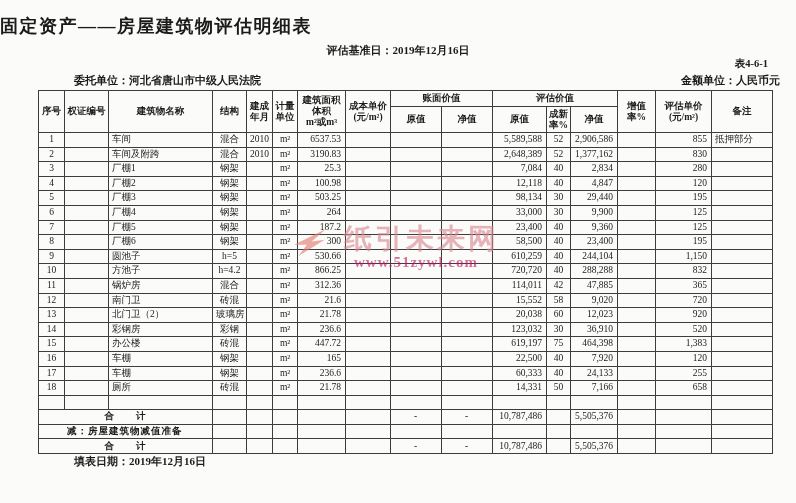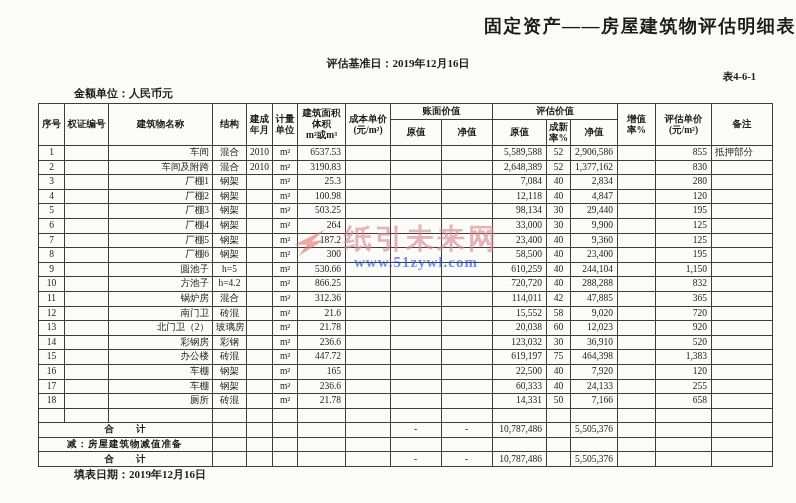--- a/index.html
+++ b/index.html
@@ -4,55 +4,56 @@
 <style>
   * { margin:0; padding:0; box-sizing:border-box; }
   html,body { width:796px; height:503px; }
   body {
     background:#fbfbf9;
     font-family:"Liberation Serif","DejaVu Serif",serif;
     color:#1b1b1b;
     position:relative;
     overflow:hidden;
   }
-  .title { text-align:right; padding-top:14px; font-size:18px; font-weight:bold; letter-spacing:1.5px; }
-  .subtitle { text-align:center; font-size:11px; font-weight:bold; margin-top:18px; }
-  .tableno { text-align:right; font-size:10.5px; font-weight:bold; padding-right:40px; margin-top:-1px; }
+  .title { text-align:left; padding-top:14px; font-size:18px; font-weight:bold; letter-spacing:1.5px; }
+  .subtitle { text-align:center; font-size:11px; font-weight:bold; margin-top:5px; }
+  .tableno { text-align:right; font-size:10.5px; font-weight:bold; padding-right:28px; margin-top:-1px; }
   .meta { display:flex; justify-content:space-between; font-size:11px; font-weight:bold;
           padding:0 16px 0 74px; margin-top:2px; margin-bottom:2px; }
   table { border-collapse:collapse; table-layout:fixed; margin-left:38px; width:734px;
           font-size:9.5px; background:transparent; }
   th,td { border:1px solid #3d3d3d; overflow:hidden; }
   th { font-weight:bold; white-space:pre-line; line-height:1.15; padding:1px 1px; text-align:center; }
   thead tr.tier1 th { height:16px; }
   thead tr.tier2 th { height:26px; }
   td { height:14.6px; padding:0 3px; white-space:nowrap; line-height:1; }
   .col-seq,.col-cert,.col-structure,.col-built,.col-unit,.col-rate { text-align:center; }
-  .col-name { text-align:right; padding-left:17px;margin-left:20px; }
+  .col-name { text-align:left; padding-left:3px;margin-left:20px; }
   .col-area,.col-cost,.col-book_orig,.col-book_net,.col-a_orig,.col-a_net,.col-price { text-align:right; padding-right:4px; }
   .col-incr { text-align:center; }
   .col-remark { text-align:left; padding-left:3px; }
   .col-label { font-weight:bold; letter-spacing:1px; }
   .al { text-align:left; padding-left:28px; }
   .ac { text-align:center;font-family:Liberation Serif, serif; }
   .filldate { margin-left:74px; font-size:11px; font-weight:bold; }
   .watermark { position:absolute; left:294px; top:225px; display:flex; align-items:flex-start;
                gap:18px; opacity:.62; pointer-events:none; }
   .wm-logo { width:32px; height:27px; margin-top:4px; background:#e2796c;
              clip-path:polygon(0 58%, 100% 0, 55% 46%, 96% 40%, 14% 100%, 40% 58%); }
   .wm-brand { font-size:28px; font-weight:bold; color:#d9868f; letter-spacing:3px; line-height:1; }
-  .wm-url { font-size:15px; font-weight:bold; color:#1d4ed8; letter-spacing:1px; margin-top:1px; margin-left:10px; }
+  .wm-url { font-size:15px; font-weight:bold; color:#be185d; letter-spacing:1px; margin-top:1px; margin-left:10px; }
 </style>
 </head>
 <body>
 
 <div class="title">固定资产——房屋建筑物评估明细表</div>
 <div class="subtitle">评估基准日：2019年12月16日</div>
 <div class="tableno">表4-6-1</div>
 <div class="meta">
+  <span>委托单位：河北省唐山市中级人民法院</span>
   <span>金额单位：人民币元</span>
 </div>
 
 <table>
   <colgroup>
     <col style="width:26px">
       <col style="width:44px">
       <col style="width:104px">
       <col style="width:34px">
     <col style="width:26px">

